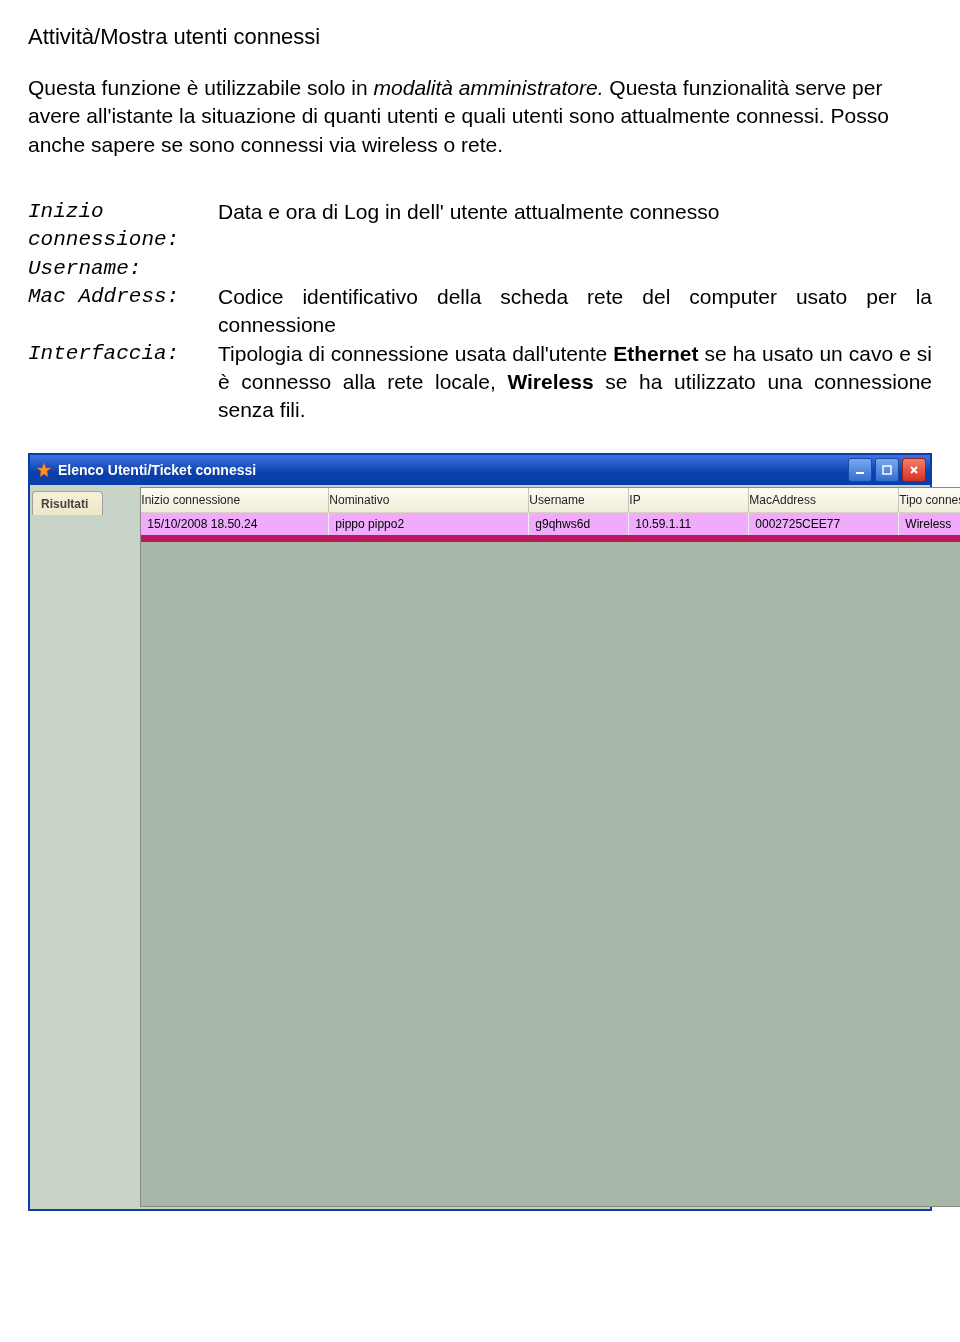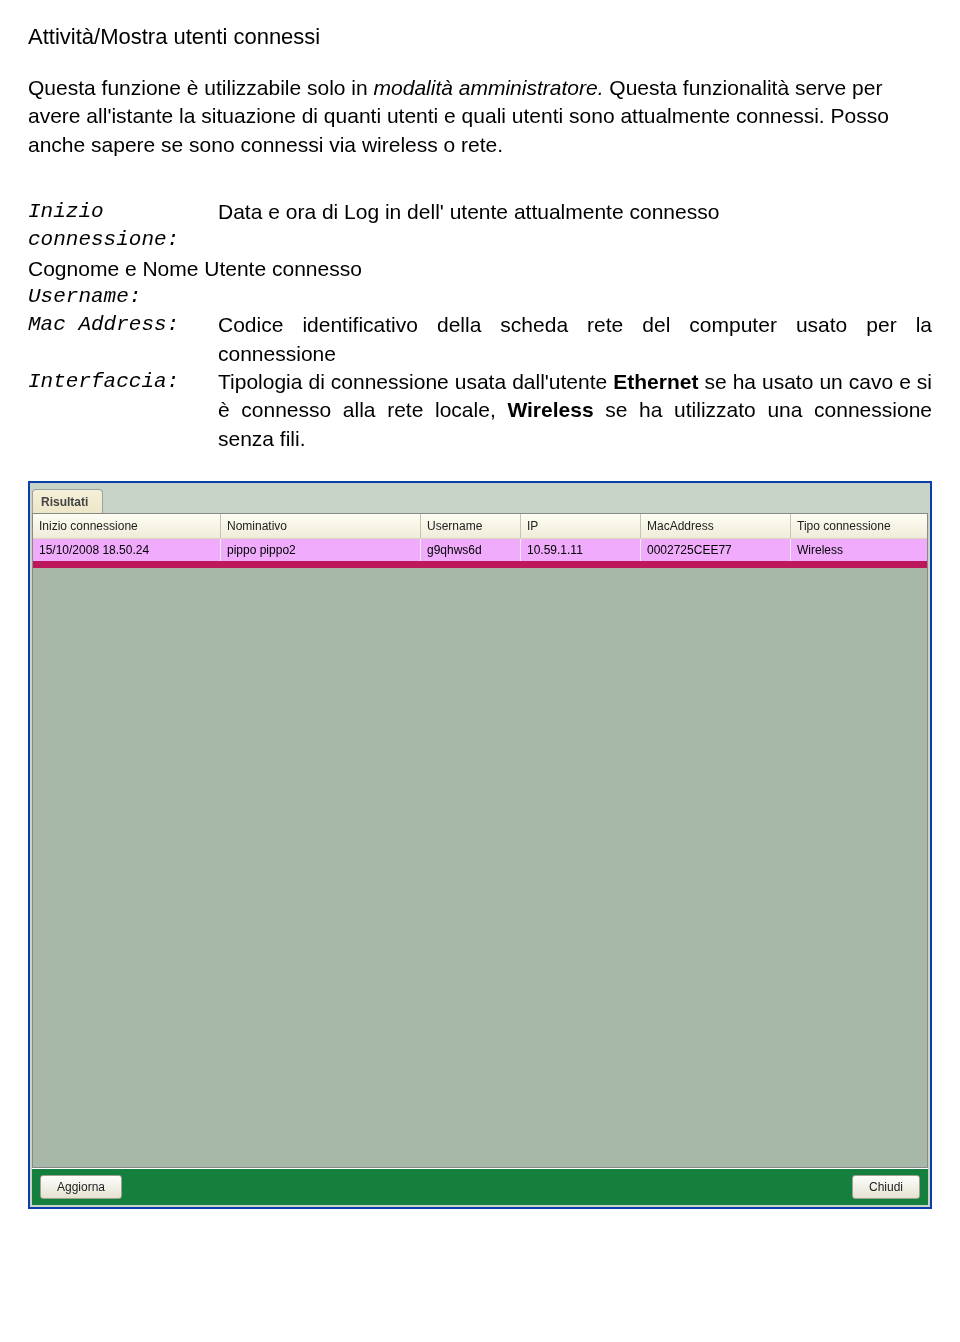--- a/index.html
+++ b/index.html
@@ -72,21 +72,22 @@
   }
   .win-btn.close {
     background: linear-gradient(to bottom, #f08070, #d83020);
     border-color: #a02010;
   }
   .client {
     background: #c9d4c9;
     padding: 2px 2px 2px 2px;
     min-height: 720px;
     display: flex;
-    flex-direction: column;
+    flex-direction: row;
+    gap: 37px;
   }
   .tab-strip {
     display: flex;
     font-size: 12px;
     height: 28px;
     align-items: flex-end;
   }
   .tab {
     background: linear-gradient(to bottom, #f5f0d8, #ede6c8);
     border: 1px solid #a0a0a0;
@@ -104,21 +105,21 @@
     display: flex;
     flex-direction: column;
   }
   .grid-header {
     display: flex;
     background: linear-gradient(to bottom, #fdfdf2, #f0ecda);
     font-size: 12px;
     color: #222;
   }
   .grid-header .col {
-    padding: 5px 6px;
+    padding: 5px 0;
     border-right: 1px solid #c8c4b0;
     box-sizing: border-box;
     white-space: nowrap;
     overflow: hidden;
   }
   .grid-row {
     display: flex;
     background: #f0abfc;
     font-size: 12px;
     border-top: 1px solid #d8d4c0;
@@ -166,36 +167,61 @@
 <div class="intro">
   <span>Questa funzione è utilizzabile solo in </span><span class="italic">modalità amministratore.</span><span> Questa funzionalità serve per avere all'istante la situazione di quanti utenti e quali utenti sono attualmente connessi. Posso anche sapere se sono connessi via wireless o rete.</span>
 </div>
 
 <div class="defs" id="defs">
     <div class="def-row">
       <div class="def-term">Inizio connessione:</div>
       <div class="def-desc">Data e ora di Log in dell' utente attualmente connesso</div>
     </div>
     <div class="def-row">
-      <div class="def-desc">Cognome e Nome Utente connesso</div>
     </div>
     <div class="def-row">
       <div class="def-term">Username:</div>
     </div>
     <div class="def-row">
       <div class="def-term">Mac Address:</div>
       <div class="def-desc">Codice identificativo della scheda rete del computer usato per la connessione</div>
     </div>
     <div class="def-row">
       <div class="def-term">Interfaccia:</div>
       <div class="def-desc"><span>Tipologia di connessione usata dall'utente </span><b>Ethernet</b><span> se ha usato un cavo e si è connesso alla rete locale, </span><b>Wireless</b><span> se ha utilizzato una connessione senza fili.</span></div>
     </div>
   </div>
 
 <div class="win-wrap">
+  <div class="titlebar">
+    <span class="star-icon">
+      <svg viewBox="0 0 16 16" width="16" height="16">
+          <polygon points="8,1 10,6 15,6 11,9 12,15 8,12 4,15 5,9 1,6 6,6" fill="#ff9030" stroke="#c06010" stroke-width="0.5"></polygon>
+        </svg>
+    </span>
+    <span class="title-text">Elenco Utenti/Ticket connessi</span>
+    <div class="win-btns">
+      <div class="win-btn">
+          <svg width="10" height="10">
+            <rect x="1" y="7" width="8" height="2" fill="#fff"></rect>
+          </svg>
+        </div>
+      <div class="win-btn">
+          <svg width="10" height="10">
+            <rect x="1" y="1" width="8" height="8" fill="none" stroke="#fff" stroke-width="1.5"></rect>
+          </svg>
+        </div>
+      <div class="win-btn close">
+          <svg width="10" height="10">
+            <line x1="2" y1="2" x2="8" y2="8" stroke="#fff" stroke-width="2"></line>
+            <line x1="8" y1="2" x2="2" y2="8" stroke="#fff" stroke-width="2"></line>
+          </svg>
+        </div>
+    </div>
+  </div>
   <div class="client">
     <div class="tab-strip">
       <div class="tab">Risultati</div>
     </div>
     <div class="grid-area">
       <div class="grid-header" id="grid-header">
           <div class="col c1">Inizio connessione</div>
           <div class="col c2">Nominativo</div>
           <div class="col c3">Username</div>
           <div class="col c4">IP</div>

